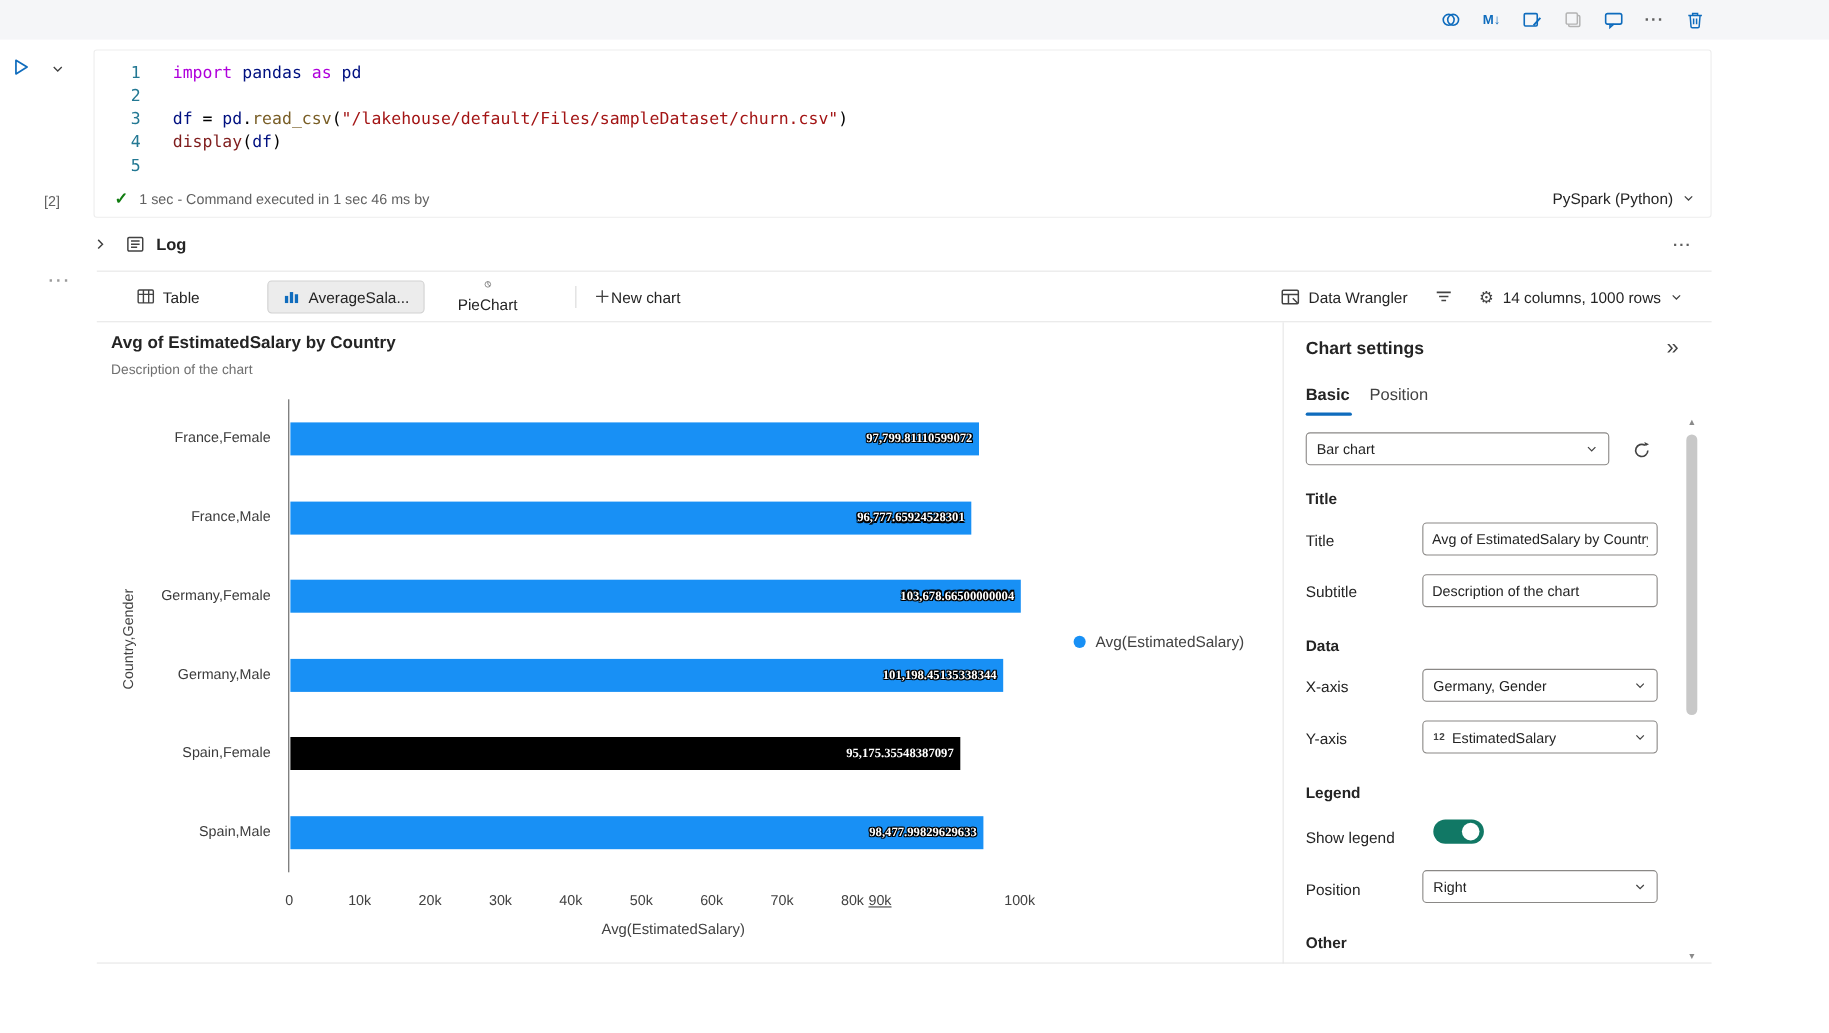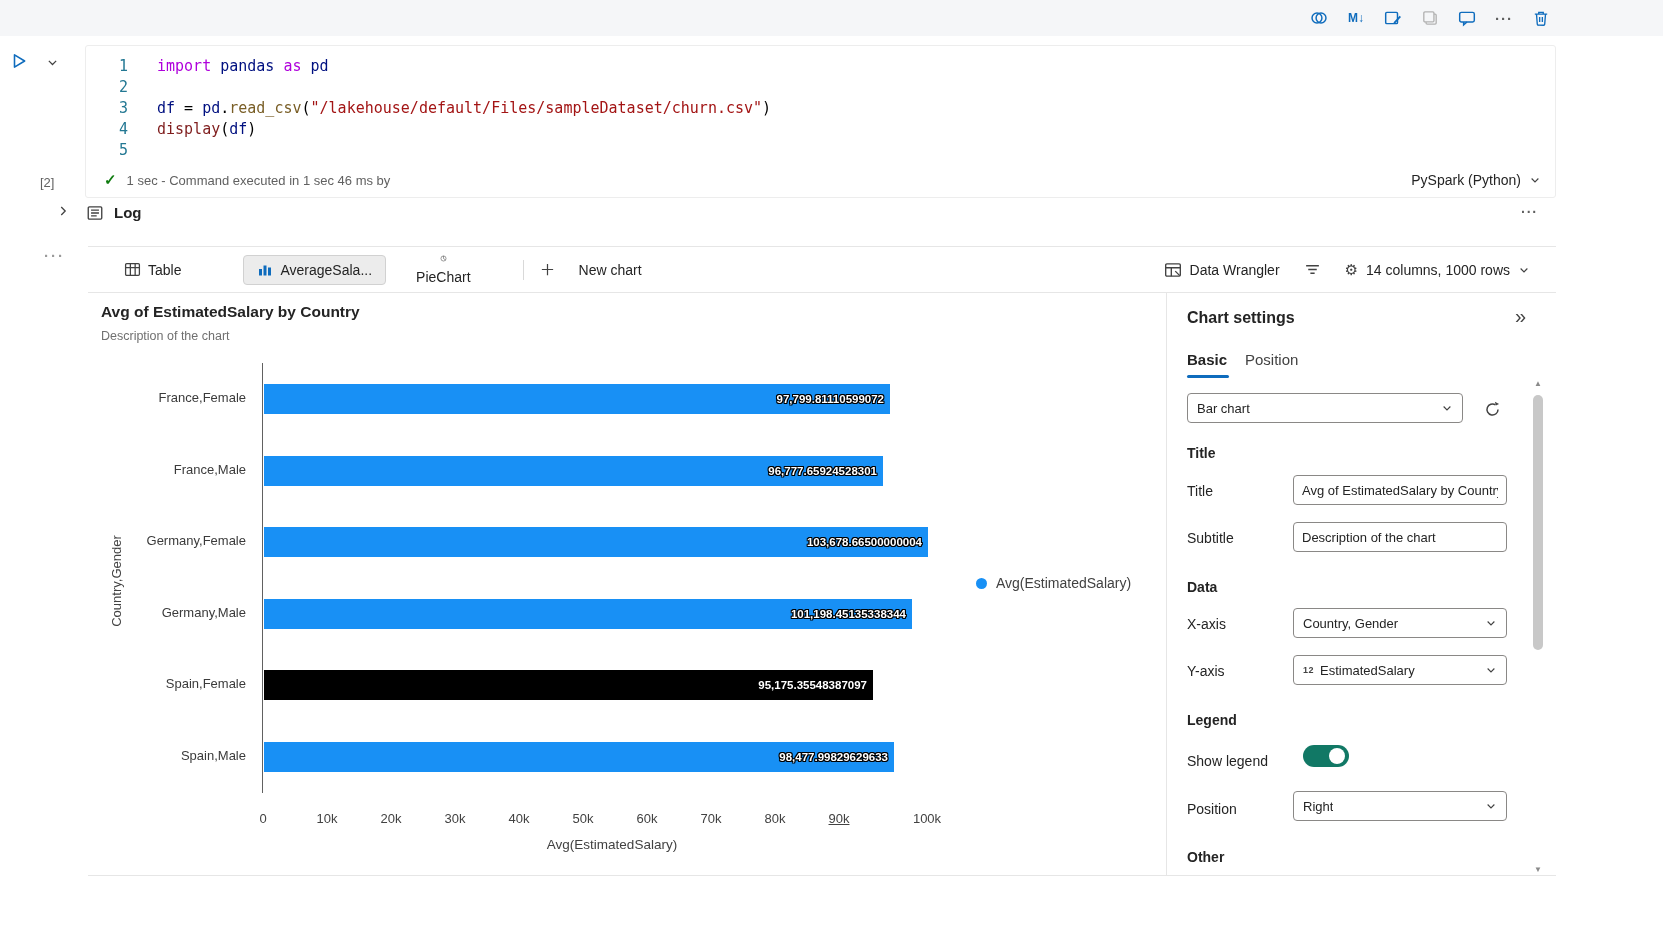--- a/index.html
+++ b/index.html
@@ -23,50 +23,50 @@
   .code-area { padding:10px 0 2px 0; font-family:"DejaVu Sans Mono", monospace; font-size:15px; line-height:21px; }
   .code-line { display:flex; white-space:pre; }
   .ln { width:42px; text-align:right; color:#237893; flex:none; user-select:none; }
   .code { padding-left:29px; }
   .cell-status { display:flex; align-items:center; height:34px; padding:0 14px 0 18px; font-size:13px; color:#616161; }
   .check { color:#107c10; font-size:15px; font-weight:bold; margin-right:10px; }
   .kernel { margin-left:auto; display:flex; align-items:center; gap:8px; font-size:14px; color:#242424; cursor:pointer; }
   .cell-more { position:absolute; left:44px; top:247px; color:#9a9a9a; font-size:15px; font-weight:bold; letter-spacing:2px; }
 
   
-  .log-row { position:absolute; top:204px; left:0; right:107px; height:36px; display:flex; padding-left:56px; }
+  .log-row { position:absolute; top:204px; left:0; right:107px; height:36px; display:flex; align-items:center; padding-left:84px; }
   .log-label { font-size:15px; font-weight:600; margin-left:10px; }
   .log-icon { margin-left:16px; }
   .log-more { margin-left:auto; margin-right:18px; color:#5f5f5f; font-weight:bold; letter-spacing:1px; cursor:pointer; }
 
   
   .result-block { position:absolute; top:246px; left:88px; width:1468px; height:630px;
     border-top:1px solid #e6e6e6; border-bottom:1px solid #e6e6e6; background:#fff; }
   .result-toolbar { height:46px; display:flex; align-items:center; border-bottom:1px solid #e6e6e6; padding:0 26px 0 34px; }
   .tab-plain { display:flex; align-items:center; gap:7px; height:30px; padding:0 2px; font-size:14px; cursor:pointer; }
   .tab-pill { display:flex; align-items:center; gap:7px; height:30px; padding:0 13px; margin-left:60px;
     background:#ececec; border:1px solid #d1d1d1; border-radius:4px; font-size:14px; cursor:pointer; }
   .tab-pie { margin-left:28px;flex-direction:column; }
   .tab-sep { width:1px; height:20px; background:#d9d9d9; margin-left:50px; }
-  .new-chart { display:flex; align-items:center; gap:24px; margin-left:16px; font-size:14px; cursor:pointer; }
+  .new-chart { display:flex; align-items:center; gap:1px; margin-left:16px; font-size:14px; cursor:pointer; }
   .rt-right { margin-left:auto; display:flex; align-items:center; gap:24px; }
   .dw { display:flex; align-items:center; gap:8px; font-size:14px; cursor:pointer; }
   .summary { display:flex; align-items:center; gap:8px; font-size:14px; cursor:pointer; }
   .gear { font-size:15px; color:#424242; }
 
   .result-content { display:flex; height:583px; }
   .chart-panel { flex:1; position:relative; }
   .settings-panel { width:390px; border-left:1px solid #e6e6e6; position:relative; }
 
   
   .chart-title { position:absolute; left:13px; top:10px; font-size:15.5px; font-weight:bold; }
   .chart-subtitle { position:absolute; left:13px; top:36px; font-size:12.5px; color:#707070; }
   .axis-line { position:absolute; left:174px; top:70px; width:1px; height:430px; background:#616161; }
   .cat-label { position:absolute; left:0; width:158px; text-align:right; font-size:13px; color:#3b3b3b; }
-  .bar { position:absolute; height:30px; }
+  .bar { position:absolute; height:30px;font-family:Liberation Serif, serif; }
   .bar-label { position:absolute; right:6px; top:50%; transform:translateY(-50%); font-size:11.5px; font-weight:bold; color:#fff; white-space:nowrap;
     text-shadow:1px 0 0 #000,-1px 0 0 #000,0 1px 0 #000,0 -1px 0 #000,1px 1px 0 #000,-1px -1px 0 #000,1px -1px 0 #000,-1px 1px 0 #000; }
   .tick-label { position:absolute; top:518px; transform:translateX(-50%); font-size:13px; color:#424242; }
   .x-title { position:absolute; left:174px; width:700px; top:544px; text-align:center; font-size:13.5px; color:#424242; }
   .y-title { position:absolute; left:28px; top:288px; transform:translate(-50%,-50%) rotate(-90deg); font-size:13px; color:#424242; white-space:nowrap; }
   .legend { position:absolute; left:888px; top:282px; display:flex; align-items:center; gap:9px; }
   .legend-dot { width:11px; height:11px; border-radius:50%; }
   .legend-label { font-size:14px; color:#424242; }
 
   
@@ -273,21 +273,21 @@
           </div>
           <span class="tick-label" style="left: 175px;">0</span>
           <span class="tick-label" style="left: 239px;">10k</span>
           <span class="tick-label" style="left: 303px;">20k</span>
           <span class="tick-label" style="left: 367px;">30k</span>
           <span class="tick-label" style="left: 431px;">40k</span>
           <span class="tick-label" style="left: 495px;">50k</span>
           <span class="tick-label" style="left: 559px;">60k</span>
           <span class="tick-label" style="left: 623px;">70k</span>
           <span class="tick-label" style="left: 687px;">80k</span>
-          <span class="tick-label" style="left: 751px; text-decoration: underline;">90k</span>
+          <span class="tick-label" style="left: 712px; text-decoration: underline;">90k</span>
           <span class="tick-label" style="left: 815px; margin-left: 24px;">100k</span>
         </div>
       <div class="x-title">Avg(EstimatedSalary)</div>
       <div class="y-title">Country,Gender</div>
       <div class="legend">
         <span class="legend-dot" id="legend-dot" style="background: rgb(24, 144, 245);"></span>
         <span class="legend-label">Avg(EstimatedSalary)</span>
       </div>
     </div>
 
@@ -316,21 +316,21 @@
       <div class="sec-header" style="top:152px">Title</div>
       <div class="row-label" style="top:190px">Title</div>
       <input class="cs-input" style="top: 182px;" type="text" value="Avg of EstimatedSalary by Country">
       <div class="row-label" style="top:237px">Subtitle</div>
       <input class="cs-input" style="top: 229px;" type="text" value="Description of the chart">
 
       <div class="sec-header" style="top:286px">Data</div>
       <div class="row-label" style="top:323px">X-axis</div>
       <div class="dd cs-dd" style="top:315px">
         <span class="dd-left">
-            <span>Country, Gender</span>
+            <span>Germany, Gender</span>
           </span>
         <svg width="12" height="12" viewBox="0 0 16 16">
             <path d="M3.5 6 L8 10.5 L12.5 6" fill="none" stroke="#424242" stroke-width="1.5"></path>
           </svg>
       </div>
       <div class="row-label" style="top:370px">Y-axis</div>
       <div class="dd cs-dd" style="top:362px">
         <span class="dd-left">
           <span class="num-icon">12</span>
           <span>EstimatedSalary</span>

